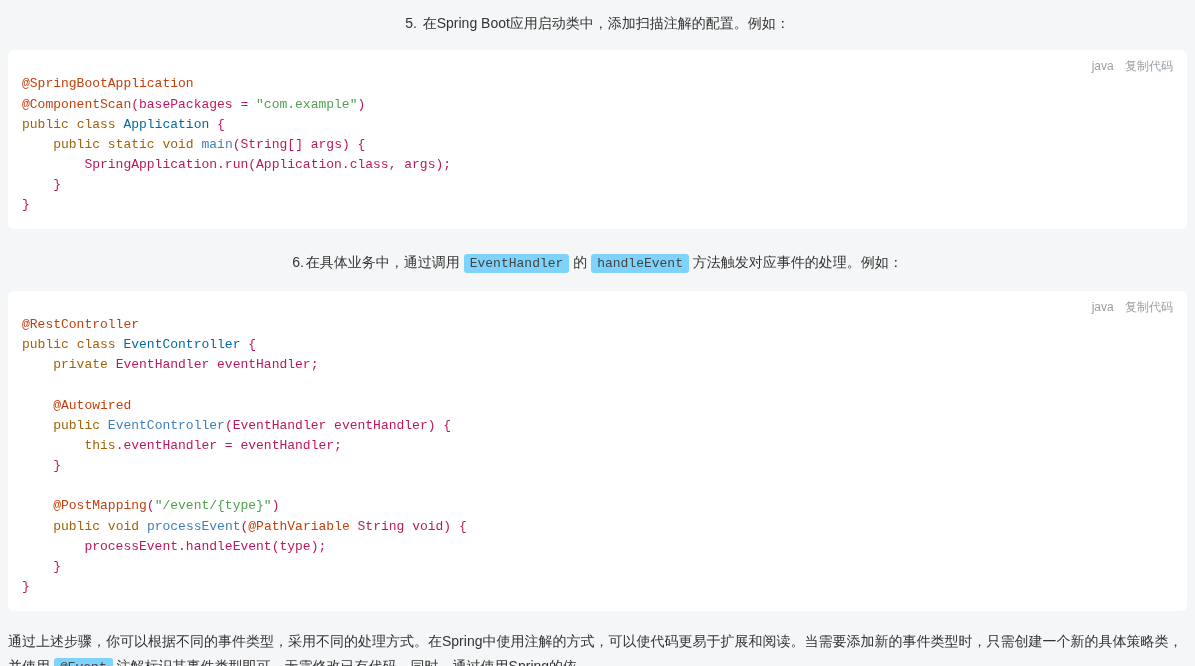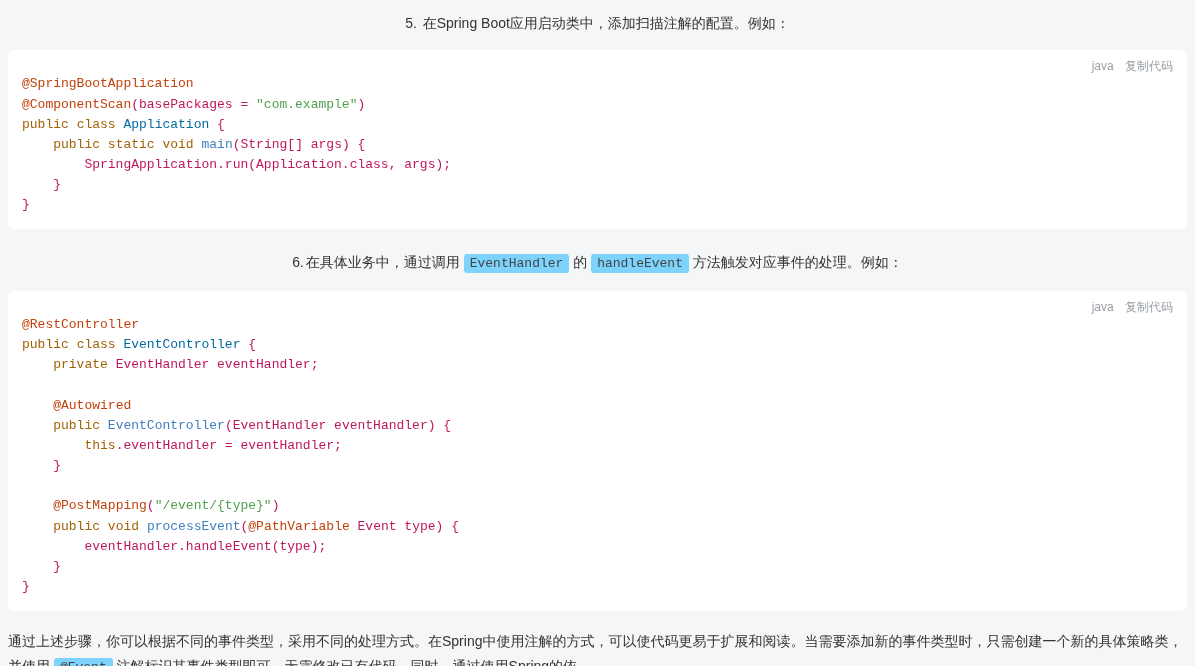--- a/index.html
+++ b/index.html
@@ -98,19 +98,19 @@
   <pre class="code"><span class="tok-annotation">@RestController</span>
 <span class="tok-keyword">public</span><span class="tok-plain"> </span><span class="tok-keyword">class</span><span class="tok-plain"> </span><span class="tok-type">EventController</span><span class="tok-plain"> {</span>
 <span class="tok-plain">    </span><span class="tok-keyword">private</span><span class="tok-plain"> EventHandler eventHandler;</span>
 <span class="tok-plain"></span>
 <span class="tok-plain">    </span><span class="tok-annotation">@Autowired</span>
 <span class="tok-plain">    </span><span class="tok-keyword">public</span><span class="tok-plain"> </span><span class="tok-method">EventController</span><span class="tok-plain">(EventHandler eventHandler) {</span>
 <span class="tok-plain">        </span><span class="tok-keyword">this</span><span class="tok-plain">.eventHandler = eventHandler;</span>
 <span class="tok-plain">    }</span>
 <span class="tok-plain"></span>
 <span class="tok-plain">    </span><span class="tok-annotation">@PostMapping</span><span class="tok-plain">(</span><span class="tok-string">"/event/{type}"</span><span class="tok-plain">)</span>
-<span class="tok-plain">    </span><span class="tok-keyword">public</span><span class="tok-plain"> </span><span class="tok-keyword">void</span><span class="tok-plain"> </span><span class="tok-method">processEvent</span><span class="tok-plain">(</span><span class="tok-annotation">@PathVariable</span><span class="tok-plain"> Event type) {</span>
-<span class="tok-plain">        eventHandler.handleEvent(type);</span>
+<span class="tok-plain">    </span><span class="tok-keyword">public</span><span class="tok-plain"> </span><span class="tok-keyword">void</span><span class="tok-plain"> </span><span class="tok-method">processEvent</span><span class="tok-plain">(</span><span class="tok-annotation">@PathVariable</span><span class="tok-plain"> String void) {</span>
+<span class="tok-plain">        processEvent.handleEvent(type);</span>
 <span class="tok-plain">    }</span>
 <span class="tok-plain">}</span></pre>
 </div>
 
 <div class="para">通过上述步骤，你可以根据不同的事件类型，采用不同的处理方式。在Spring中使用注解的方式，可以使代码更易于扩展和阅读。当需要添加新的事件类型时，只需创建一个新的具体策略类，并使用 <span class="inline-code">@Event</span> 注解标识其事件类型即可，无需修改已有代码。同时，通过使用Spring的依</div>
 
 </body></html>

